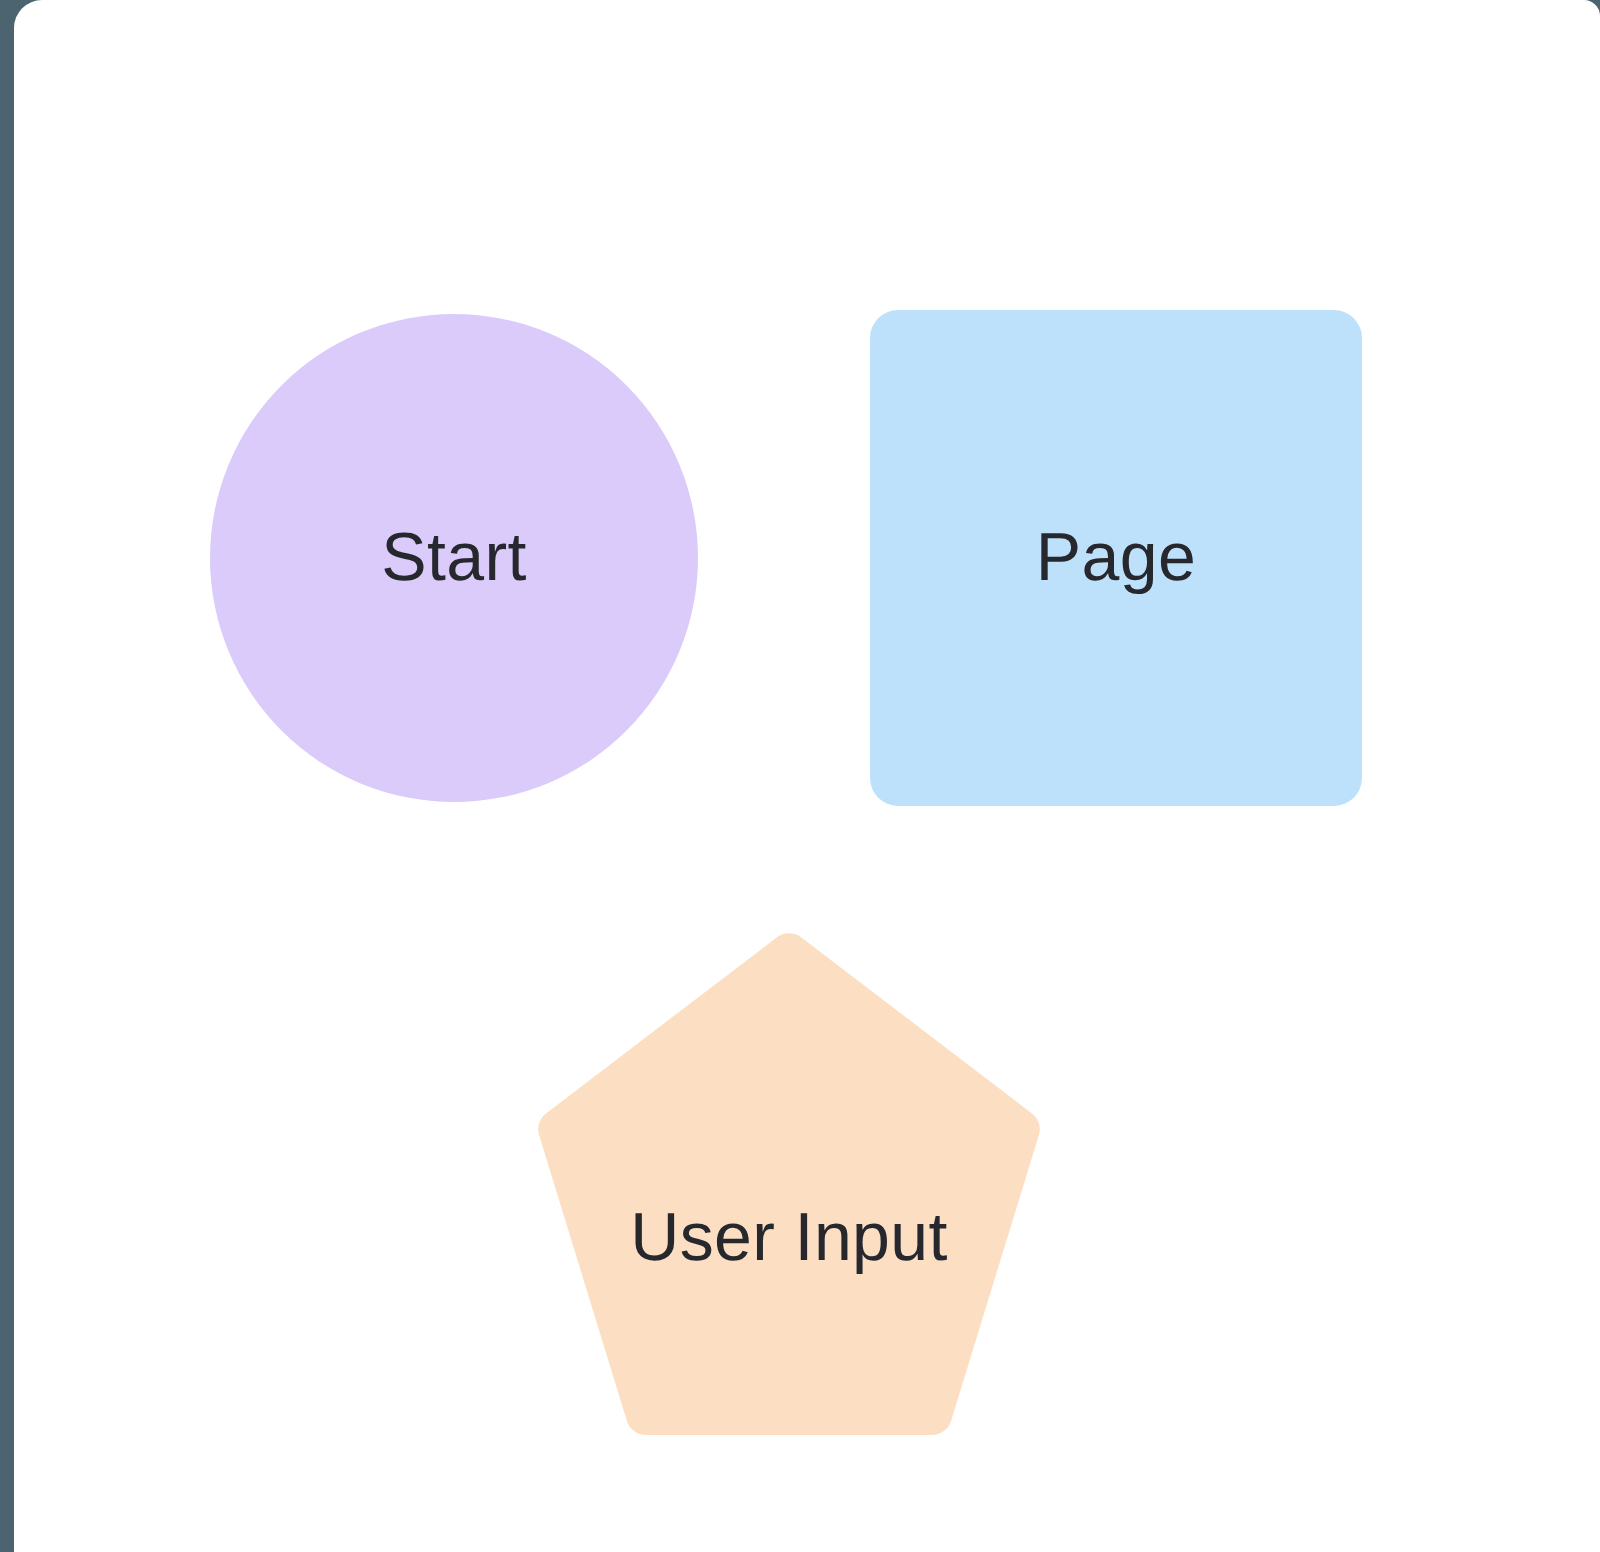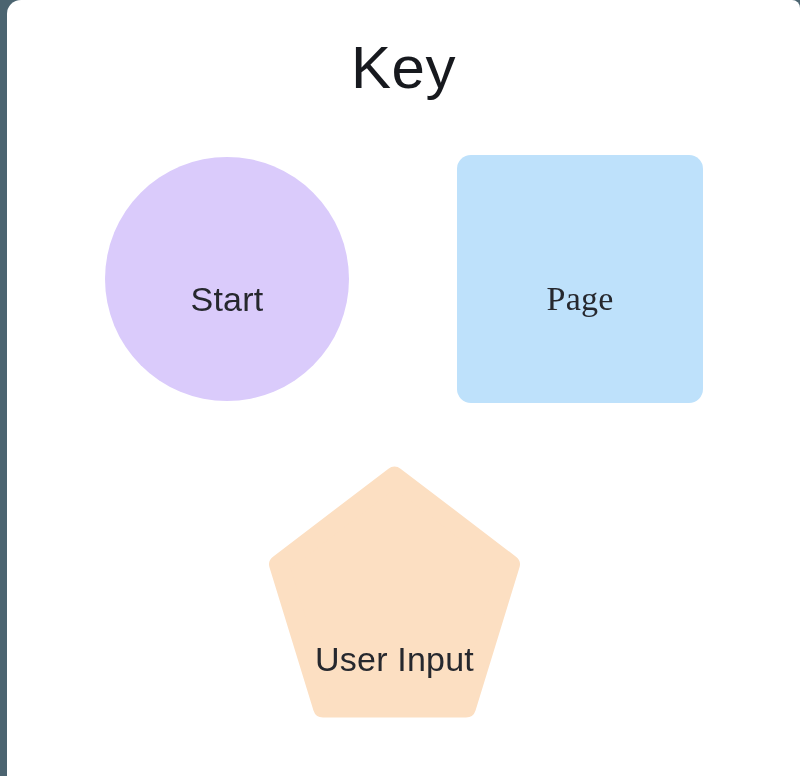--- a/index.html
+++ b/index.html
@@ -31,42 +31,40 @@
     font-weight: 500;
     line-height: 1;
     color: #17191e;
     letter-spacing: 0.5px;
   }
   .node-label {
     font-size: 34px;
     font-weight: 400;
     color: #26282e;
     letter-spacing: 0.2px;
-    margin-top: 40px;
   }
   .node-circle {
     position: absolute;
     left: 98px; top: 157px;
     width: 244px; height: 244px;
     border-radius: 50%;
     background: #dacbfb;
     display: flex;
     align-items: center;
     justify-content: center;
   }
   .node-square {
     position: absolute;
-    left: 450px; top: 155px;
+    left: 428px; top: 155px;
     width: 246px; height: 248px;
     border-radius: 14px;
     background: #bee1fb;
     display: flex;
     align-items: center;
     justify-content: center;
-    font-family: Liberation Serif, serif;
   }
   .node-pentagon {
     position: absolute;
     left: 262px; top: 465px;
     width: 251px; height: 253px;
   }
   .node-pentagon svg {
     position: absolute;
     left: 0; top: 0;
     width: 100%; height: 100%;
@@ -83,21 +81,20 @@
     text-align: center;
   }
 </style>
 </head>
 <body>
 
 <div class="window-edge"></div>
 
 <div class="canvas">
 
-  <h1 class="title">Key</h1>
 
   <div class="node-circle">
     <span class="node-label">Start</span>
   </div>
 
   <div class="node-square">
     <span class="node-label">Page</span>
   </div>
 
   <div class="node-pentagon">

